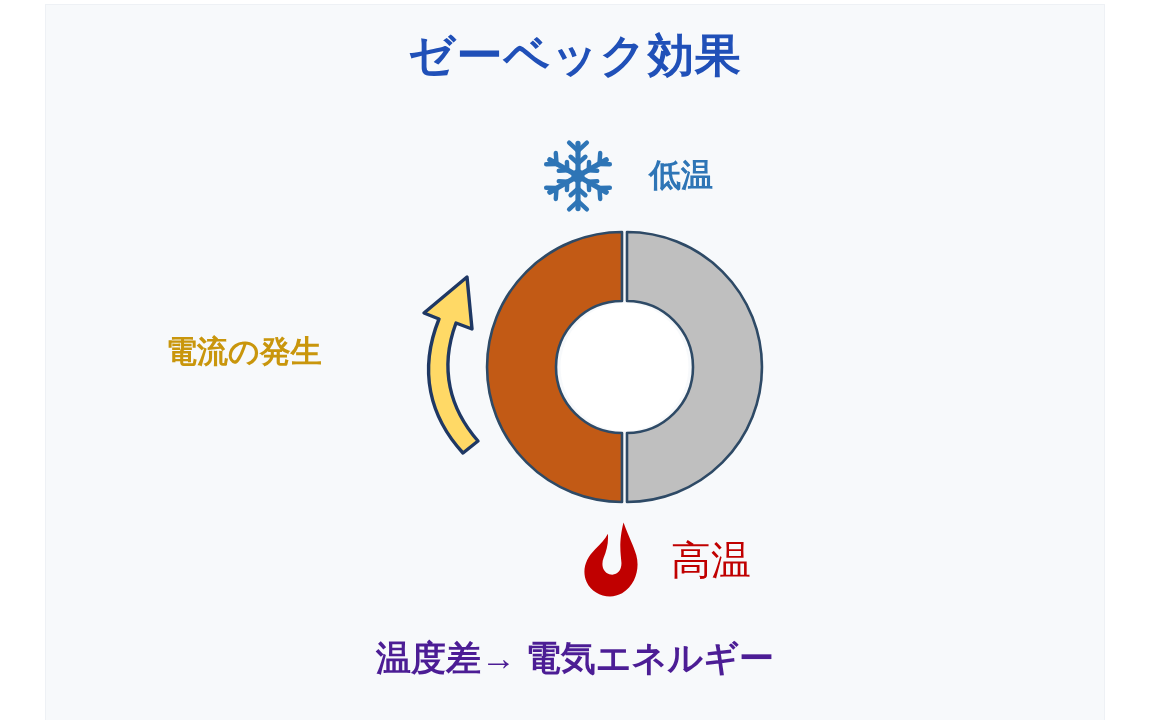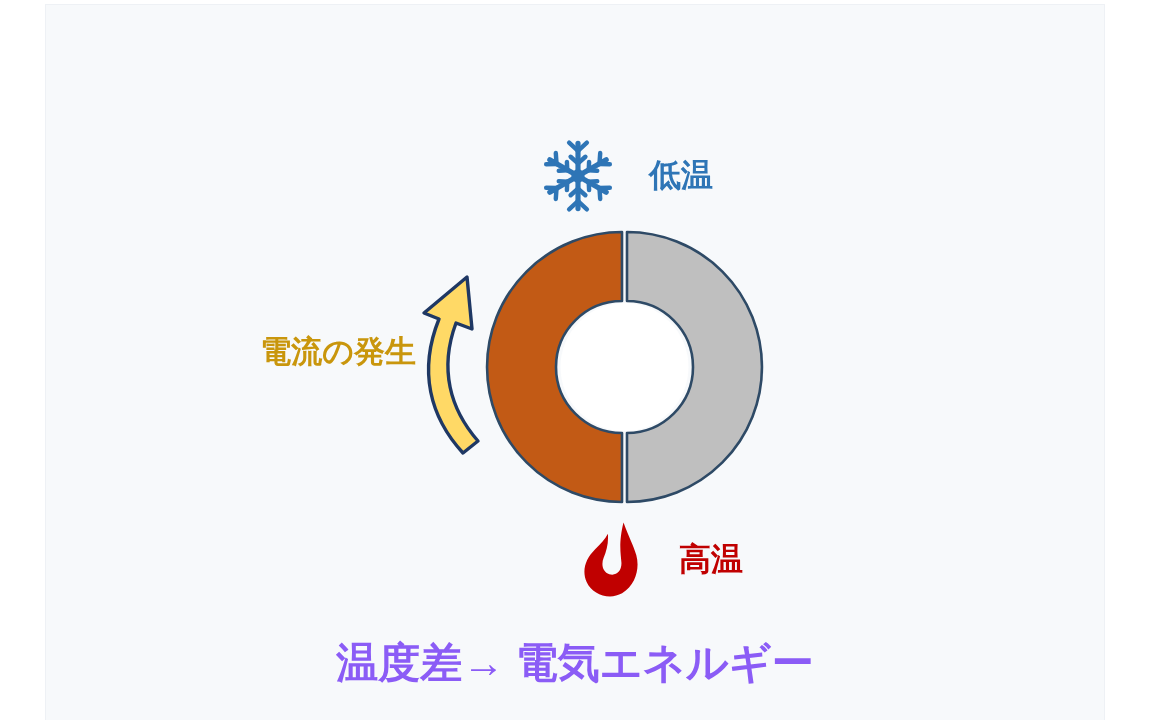--- a/index.html
+++ b/index.html
@@ -85,23 +85,23 @@
     justify-content: flex-start;
   }
   .flame-icon {
     width: 72px;
     height: 78px;
     flex: 0 0 72px;
     display: block;
     margin-left: 28px;
   }
   .hot-label {
-    margin-left: 28px;
-    font-size: 32px;
-    font-weight: bold;
+    margin-left: 20px;
+    font-size: 40px;
+    font-weight: normal;
     color: #c00000;
     white-space: nowrap;
   }
 
   
   .ring-wrap {
     position: absolute;
     left: 438px;
     top: 222px;
     width: 280px;
@@ -117,46 +117,46 @@
     width: 90px;
     height: 190px;
   }
   .current-arrow svg { display: block; width: 90px; height: 190px; }
 
   .current-label {
     position: absolute;
     left: 120px;
     top: 326px;
     width: 250px;
-    text-align: right;
     font-size: 31px;
     font-weight: bold;
     color: #c9960c;
     white-space: nowrap;
   }
 
   
   .caption {
     position: absolute;
     left: 0;
     top: 630px;
     width: 100%;
     text-align: center;
-    font-size: 42px;
-    font-weight: bold;
-    color: #8b5cf6;
+    font-size: 35px;
+    font-weight: bold;
+    color: #4c1d95;
     white-space: nowrap;
   }
 </style>
 </head>
 <body>
 
 <div id="canvas">
   <div class="slide">
 
+    <div class="slide-title">ゼーベック効果</div>
 
     <div class="cold-group">
       <svg class="snowflake-icon" viewBox="0 0 100 100" aria-hidden="true">
         <g stroke="#2e75b6" stroke-width="7" stroke-linecap="round" fill="none">
           <line x1="50" y1="6" x2="50" y2="94"></line>
           <line x1="11.9" y1="28" x2="88.1" y2="72"></line>
           <line x1="11.9" y1="72" x2="88.1" y2="28"></line>
         </g>
         <g stroke="#2e75b6" stroke-width="6" stroke-linecap="round" fill="none">
 

